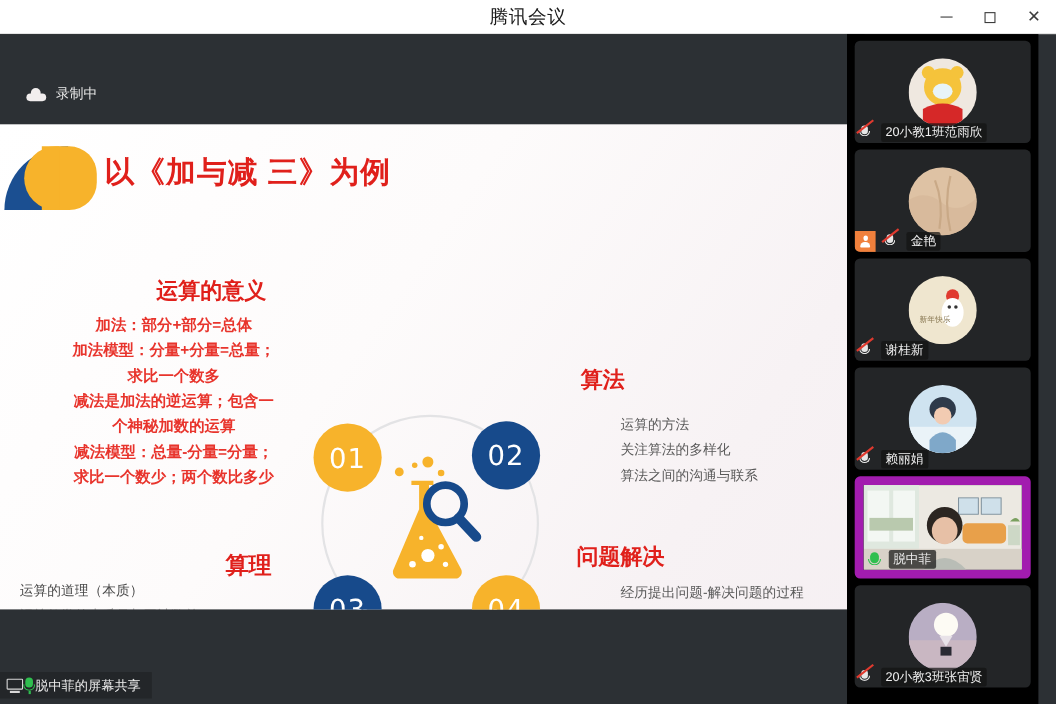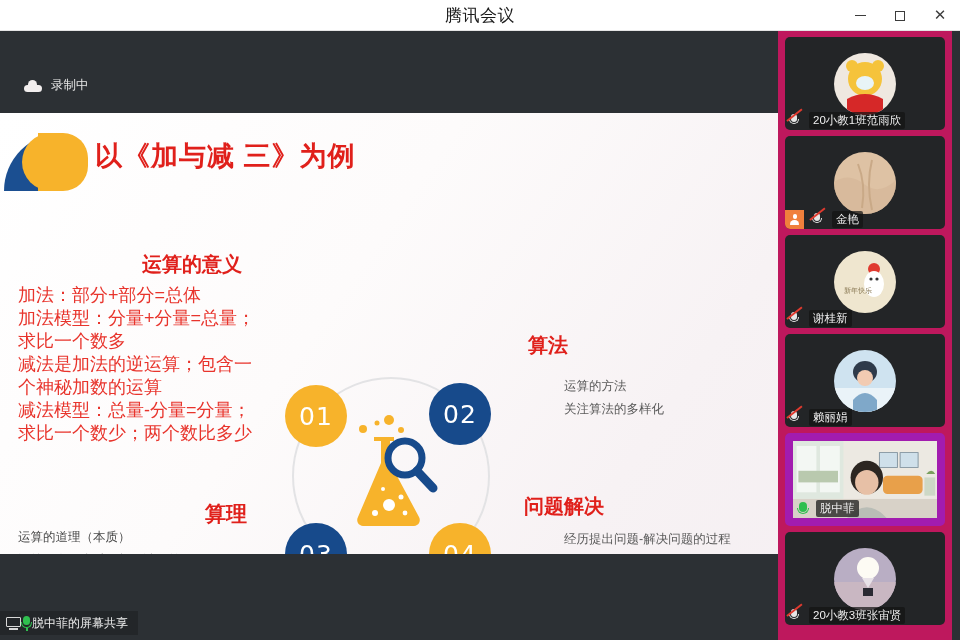--- a/index.html
+++ b/index.html
@@ -79,21 +79,21 @@
   .slide-title {
     position: absolute; left: 95px; top: 25px;
     font-size: 27px; font-weight: bold; color: #e0201b; letter-spacing: 1px;
   }
   .heading-red {
     font-size: 20px; font-weight: bold; color: #e0201b;
   }
   .h-yunsuan { position: absolute; left: 142px; top: 138px; }
   .red-lines {
     position: absolute; left: 18px; top: 171px; width: 280px;
-    color: #e8342c; font-size: 18px; line-height: 23px; font-weight: normal;
+    color: #e8342c; font-size: 14px; line-height: 23px; font-weight: bold; text-align: center;
   }
   .gray-lines {
     position: absolute; left: 18px; top: 413px; width: 290px;
     color: #4a4a4a; font-size: 12.5px; line-height: 23px;
   }
   .h-suanli { position: absolute; left: 205px; top: 387px; font-size: 21px; }
 
   
   .h-suanfa { position: absolute; left: 528px; top: 219px; }
   .suanfa-lines {
@@ -138,22 +138,22 @@
   .sc-icon .stand { position:absolute; left:3px; bottom:0; width:9px; height:1.6px; background:#d8d8d8; }
   .mic-on { width: 11px; height: 15px; position: relative; }
   .mic-on .cap { position:absolute; left:2px; top:0; width:7px; height:9px;
     background:#2fbf4f; border-radius:4px; }
   .mic-on .arc { position:absolute; left:0; top:6px; width:11px; height:6px;
     border:1.6px solid #2fbf4f; border-top:none; border-radius: 0 0 7px 7px; }
   .mic-on .stem { position:absolute; left:4.5px; bottom:0; width:2px; height:3px; background:#2fbf4f; }
 
   
   .rail {
-    position: absolute; right: 8px; top: 31px; width: 174px; height: 609px;
-    background: #be185d; padding: 6px 7px;
+    position: absolute; right: 16px; top: 31px; width: 174px; height: 609px;
+    background: #000000; padding: 6px 7px;
   }
   .tile {
     position: relative; width: 160px; height: 93px; margin-bottom: 6px;
     background: #232527; border-radius: 5px; overflow: hidden;
   }
   .tile.active { border: 8px solid #a21caf; }
   .avatar {
     position: absolute; left: 50%; top: 50%; transform: translate(-50%,-50%);
     width: 62px; height: 62px; border-radius: 50%; overflow: hidden;
   }
@@ -242,20 +242,21 @@
       <div class="gray-lines">
         <div>运算的道理（本质）</div>
         <div>运算教学的本质是相同计数单</div>
 
       </div>
 
       <div class="heading-red h-suanfa">算法</div>
       <div class="suanfa-lines">
         <div>运算的方法</div>
         <div>关注算法的多样化</div>
+        <div>算法之间的沟通与联系</div>
       </div>
 
       <div class="heading-red h-wenti">问题解决</div>
       <div class="wenti-lines">
         <div>经历提出问题-解决问题的过程</div>
         <div>经历从生活问题-数学问题的过程</div>
       </div>
 
       <div class="center-graphic">
         <div class="ring"></div>

